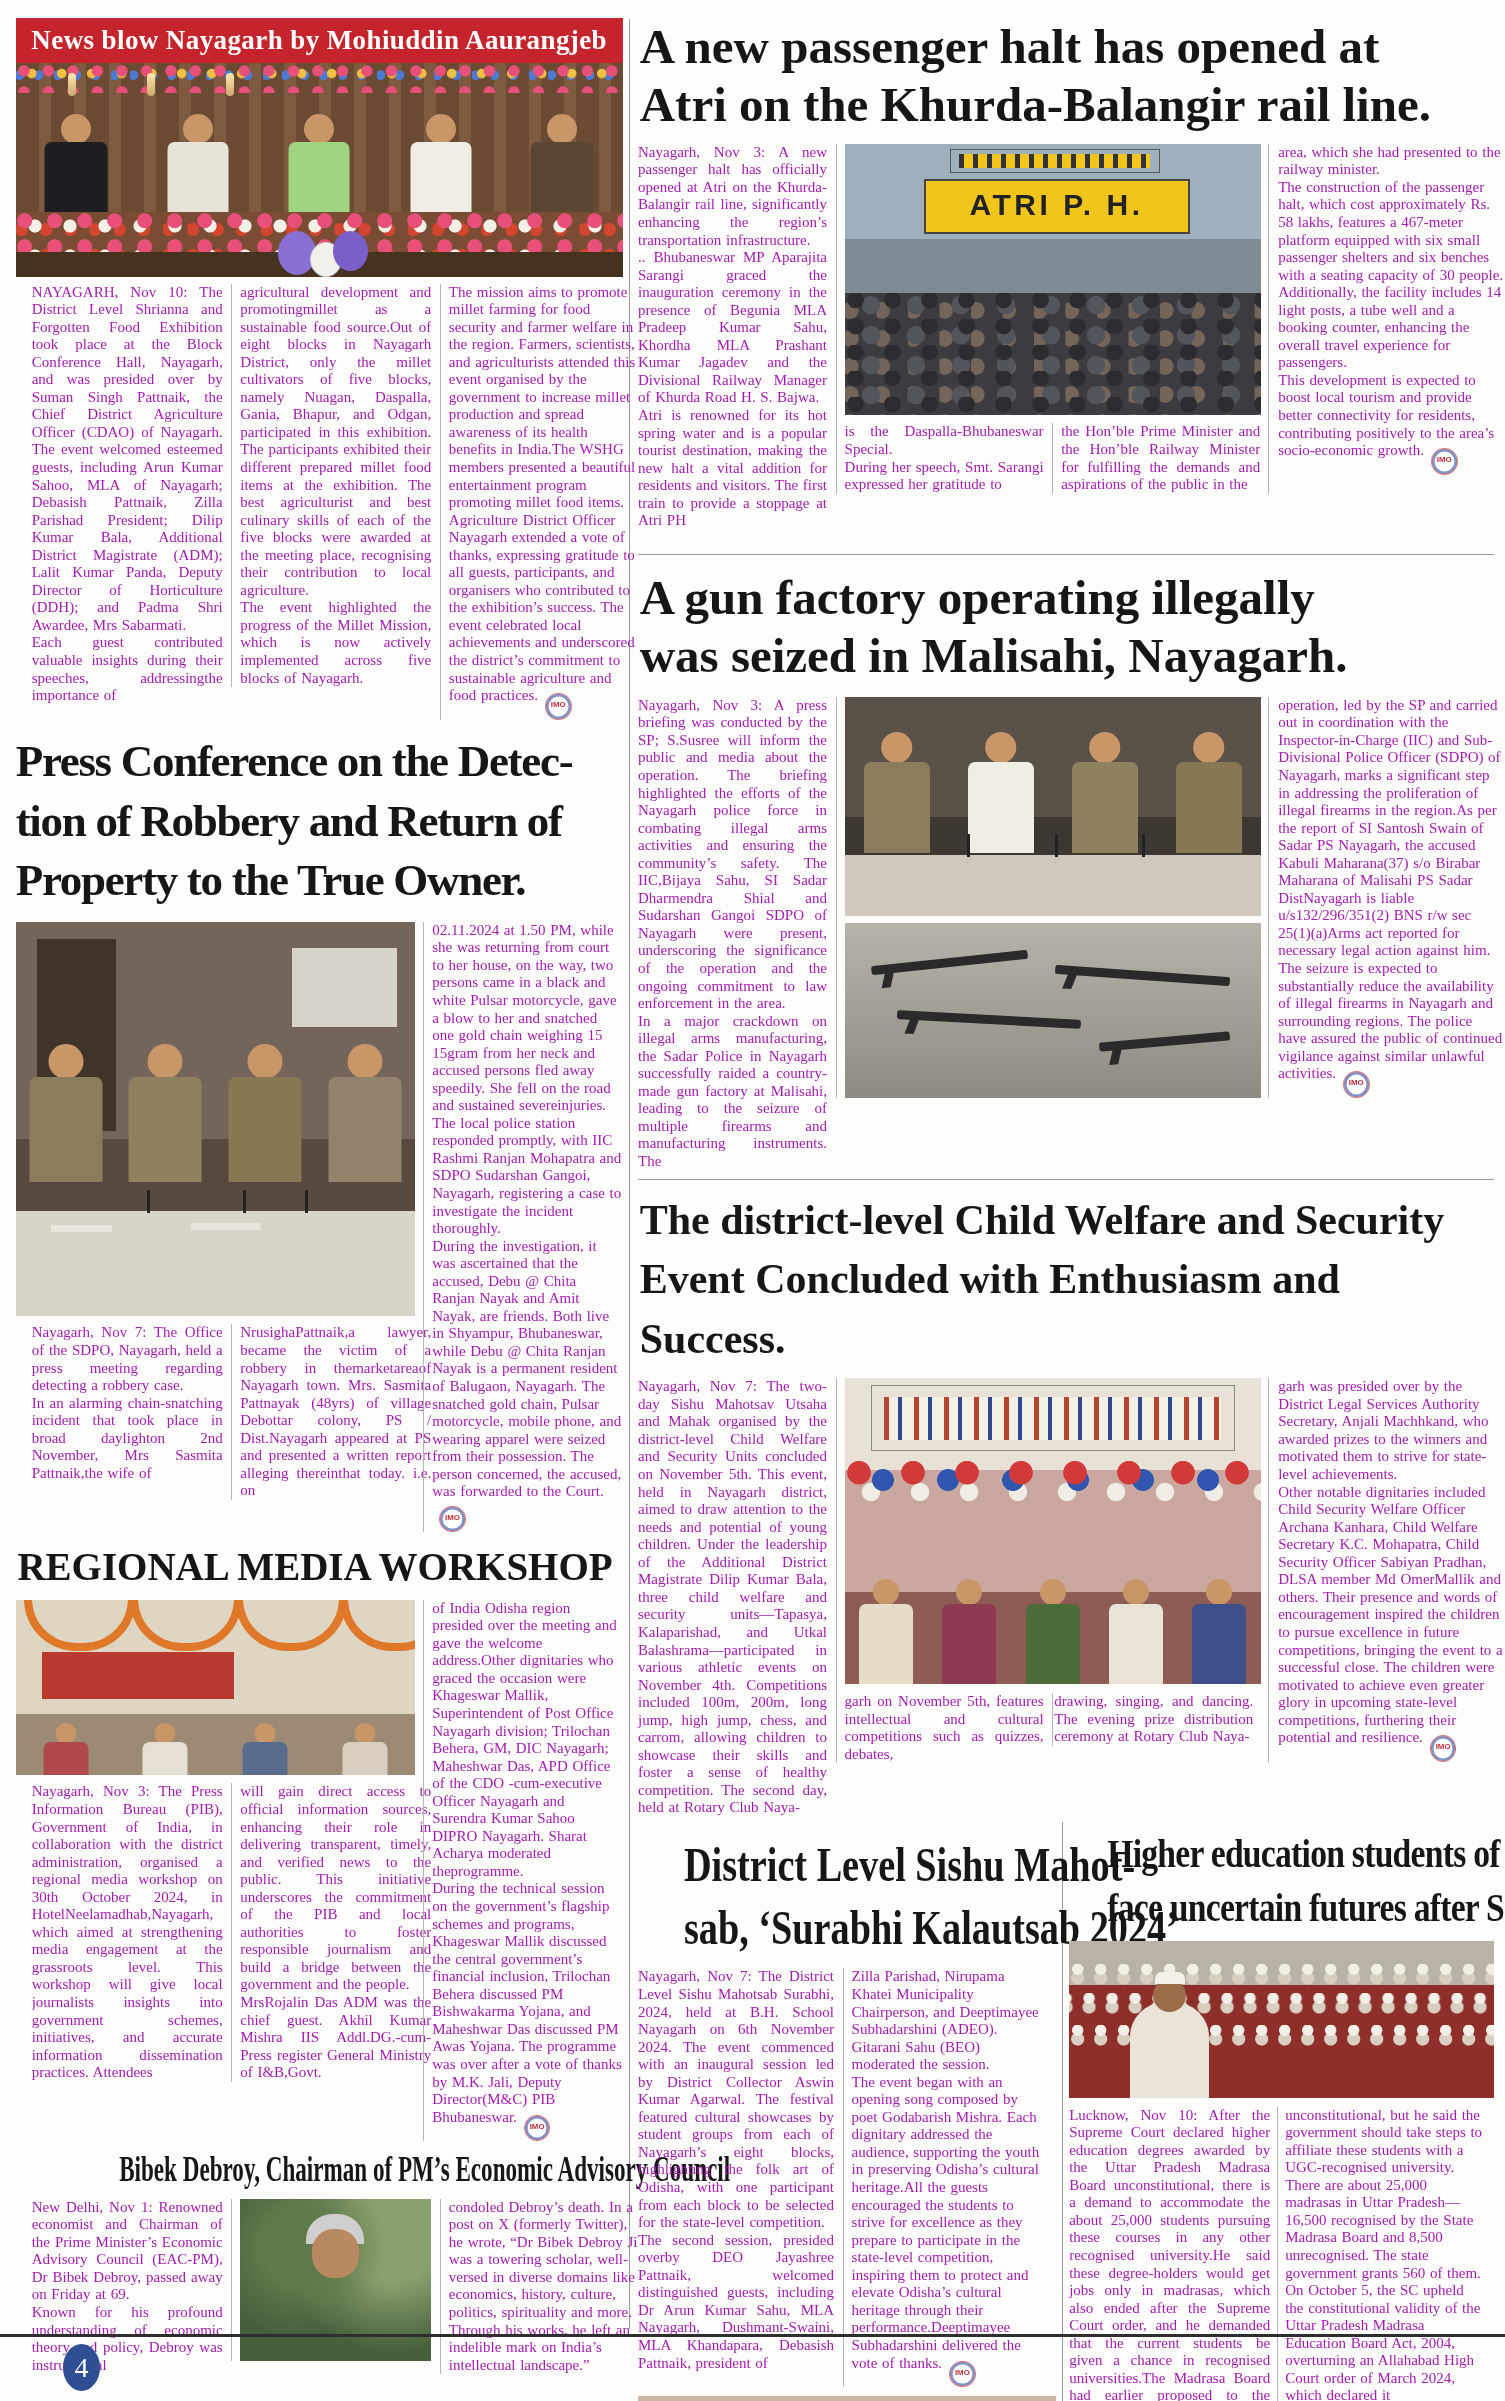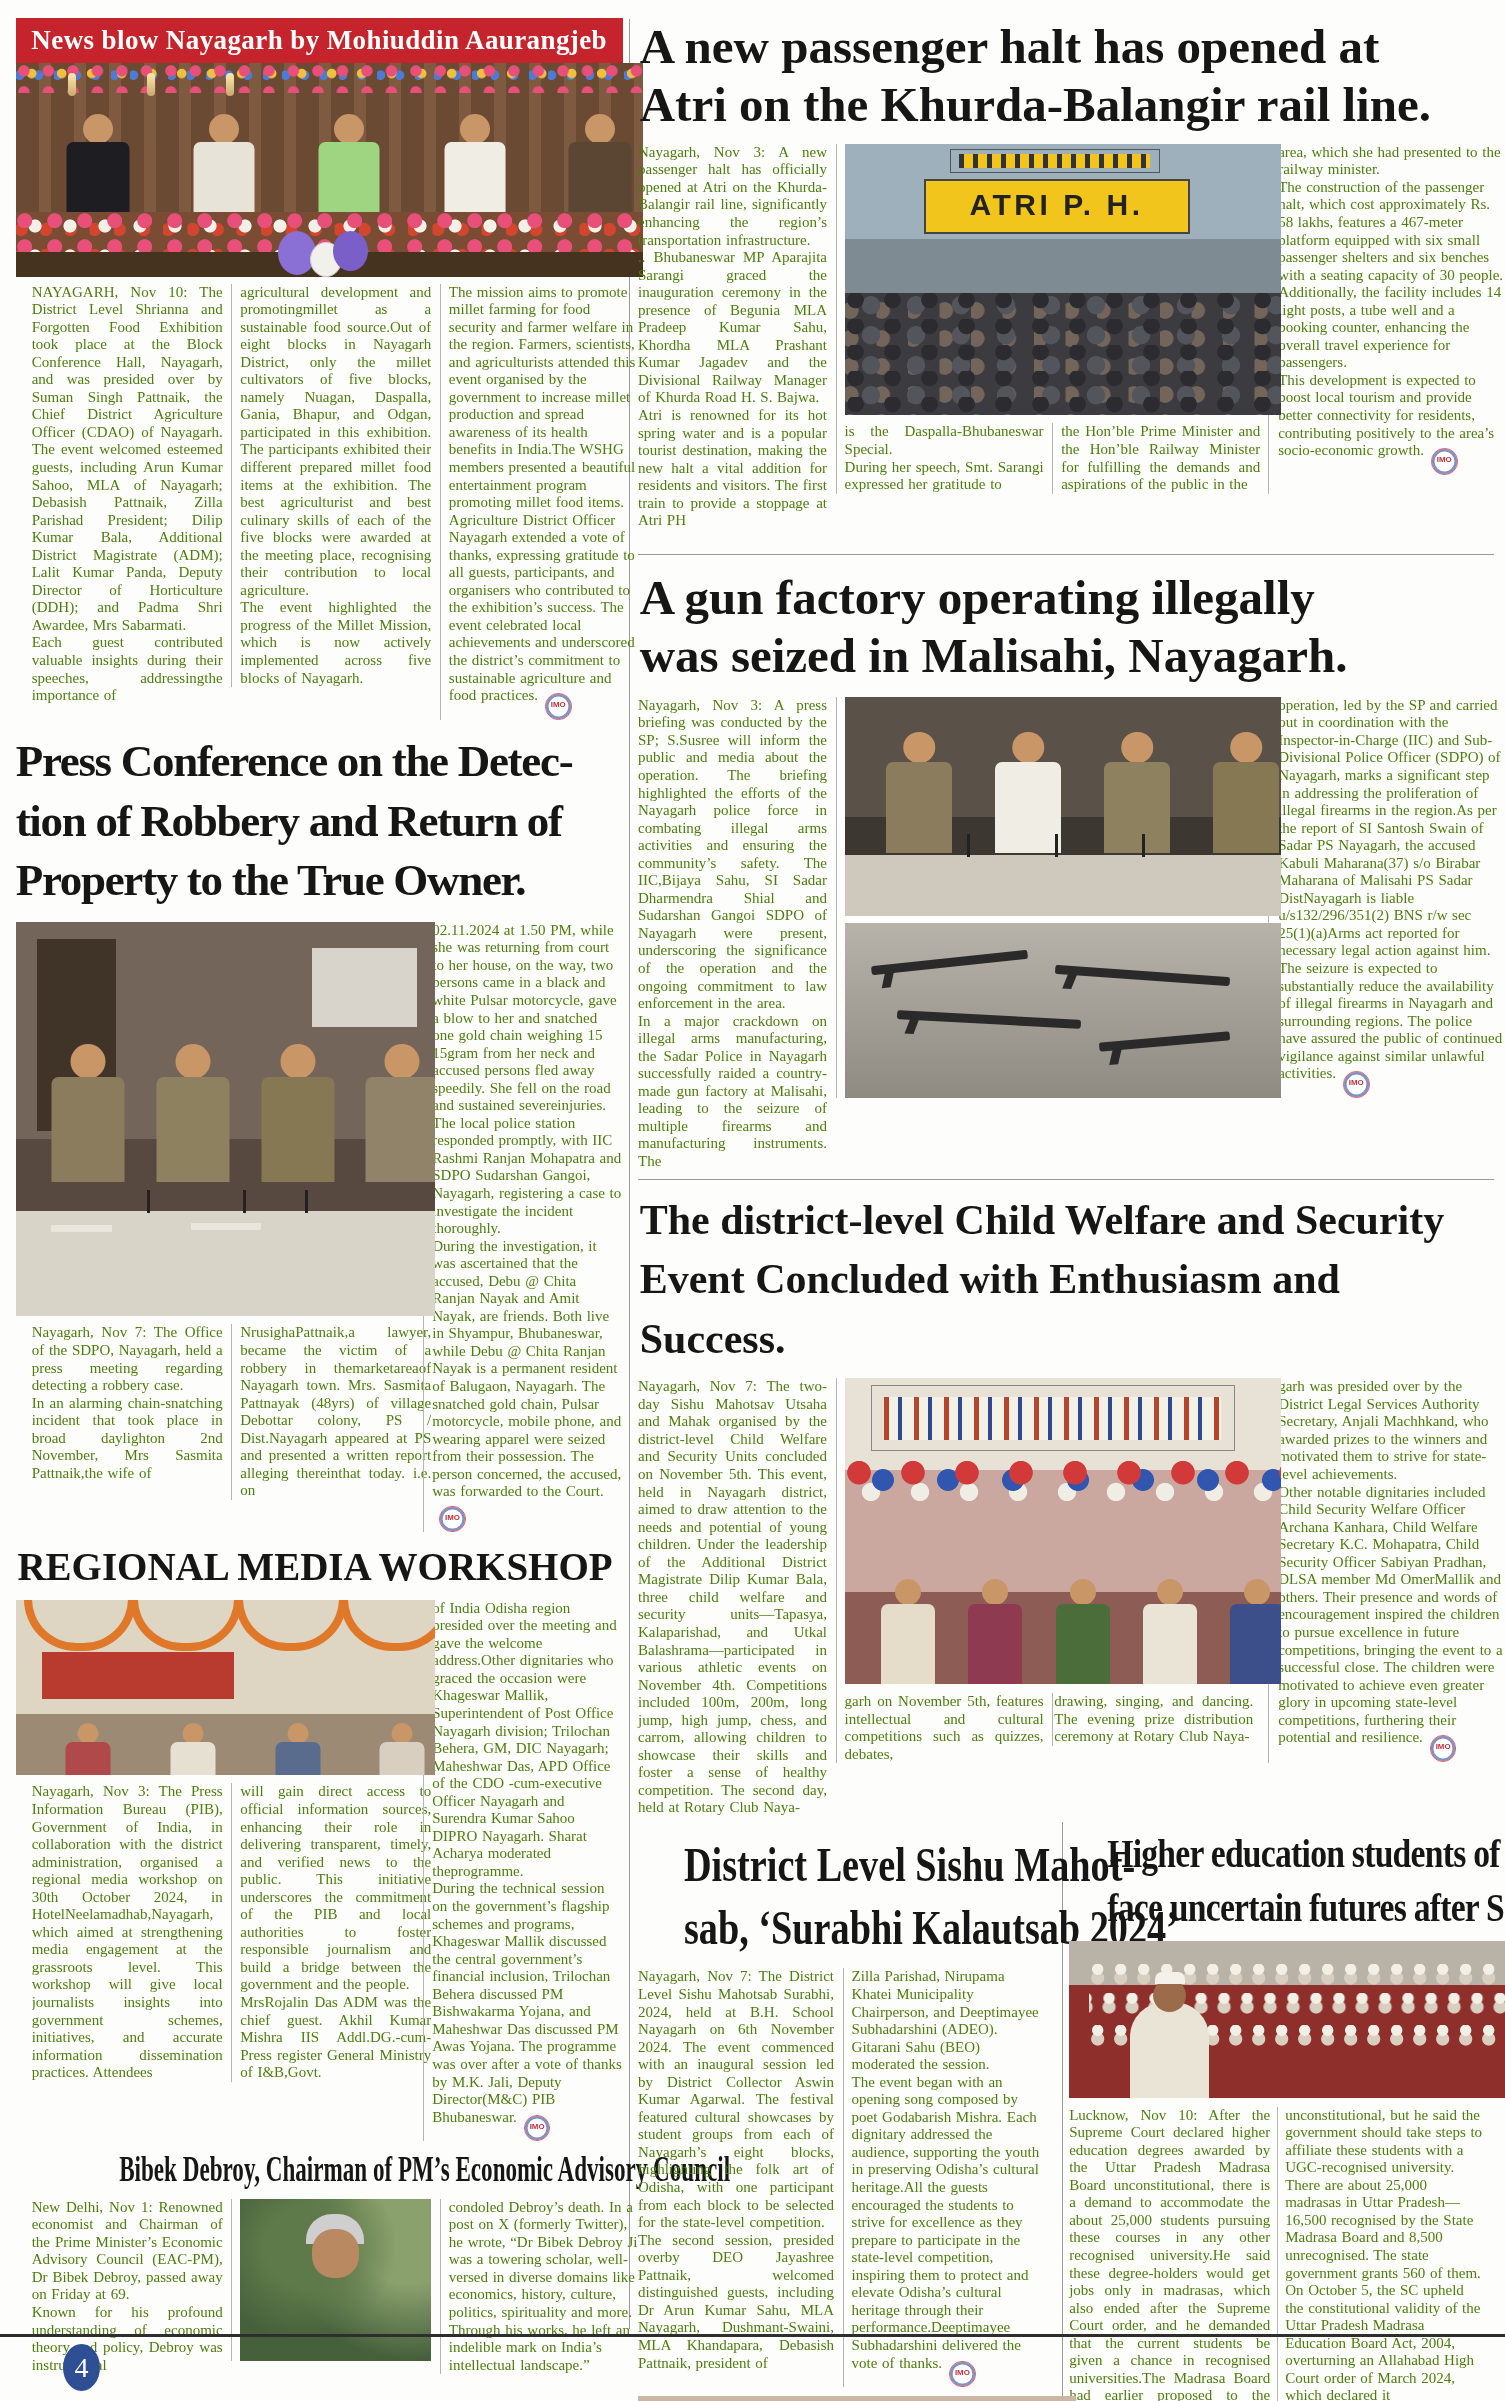--- a/index.html
+++ b/index.html
@@ -2,41 +2,41 @@
 <html style="font-size:14px"><head>
 <meta charset="utf-8">
 <style>
   html,body{margin:0;padding:0;}
   body{width:1506px;height:2401px;background:#fdfdfb;font-family:"Liberation Serif",serif;color:#1c1c1c;position:relative;overflow:hidden;}
   .region-left{position:absolute;left:15.7px;top:17.5px;width:607px;}
   .region-right{position:absolute;left:638px;top:17.5px;width:856px;}
   .main-vdiv{position:absolute;left:629px;top:19px;height:2310px;width:0.9px;background:#9a9a9a;}
 
   
-  .body-text{font-size:15px;line-height:1.17;text-align:justify;white-space:pre-line;word-spacing:0.9px;color:#4d7c0f;}
+  .body-text{font-size:15px;line-height:1.17;text-align:justify;white-space:pre-line;word-spacing:0.9px;color:#a21caf;}
   .cols{display:flex;align-items:flex-start;}
   .col{width:191px;flex:0 0 auto;overflow:hidden;margin-left:16px;}
   .col + .col{margin-left:8.7px;padding-left:7.9px;border-left:0.9px solid #b5b5b5;}
   .headline{white-space:pre-line;color:#161616;}
   .imo{display:inline-block;width:24.5px;height:24.5px;border-radius:50%;background:#fff;border:1.7px solid #d95b63;box-shadow:inset 0 0 0 2.6px #7d93c8;color:#c0303a;font-size:7.9px;font-weight:bold;text-align:center;line-height:21px;vertical-align:-7px;margin-left:7px;font-family:"Liberation Sans",sans-serif;}
 
   
   .red-banner{background:#c5242c;color:#fff;font-weight:bold;font-size:27px;height:45px;line-height:45px;text-align:center;letter-spacing:0.4px;}
   .h-exhibition{font-size:46px;line-height:1.26;letter-spacing:-0.9px;margin:10.5px 0 8.7px 0;}
   .h-atri{font-size:49px;line-height:1.2;margin:0 0 8.7px 1.7px;}
   .h-gun{font-size:49px;line-height:1.2;margin:8.7px 0 10.5px 1.7px;padding-top:5.2px;}
   .h-press{font-size:45px;font-weight:bold;line-height:1.33;letter-spacing:-1.3px;margin:12.2px 0 10.5px 0;}
   .h-child{font-size:42px;line-height:1.42;margin:7px 0 8.7px 1.7px;padding-top:3.5px;}
   .h-media{font-size:39px;font-weight:bold;line-height:1.1;margin:14px 0 10.5px 1.7px;}
   .h-sishu{font-size:49px;font-weight:bold;line-height:1.28;transform:scaleX(.78);white-space:pre;margin:12.2px 0 8.7px 0;}
   .h-madrassa{font-size:41px;line-height:1.3;transform:scaleX(.82);white-space:pre;margin:5.2px 0 7px 0;letter-spacing:-0.9px;}
   .h-debroy{font-size:35px;font-weight:bold;line-height:1.15;transform:scaleX(.66);white-space:pre;margin:8.7px 0 8.7px 0;}
 
   
-  .photo{position:relative;overflow:hidden;background:#777;padding-left:20px;}
+  .photo{position:relative;overflow:hidden;background:#777;}
   .abs{position:absolute;}
   .dais-photo{width:607px;height:214px;background:
      repeating-linear-gradient(90deg,#6b4a33 0 23px,#7d5a40 23px 35px);}
   .floral-arch{left:0;top:0;width:100%;height:30px;background:
      radial-gradient(circle at 7.9px 7.9px,#e8507a 5.2px,transparent 6.1px),
      radial-gradient(circle at 15.7px 10.5px,#f0c040 4.4px,transparent 5.2px),
      radial-gradient(circle at 3.5px 12.2px,#4b7bd4 4.4px,transparent 5.2px);
      background-size:24.5px 21px,30px 24.5px,19px 23px;}
   .garland{left:0;bottom:24.5px;width:100%;height:40px;background:
      radial-gradient(circle at 8.7px 8.7px,#e8507a 7px,transparent 7.9px),

